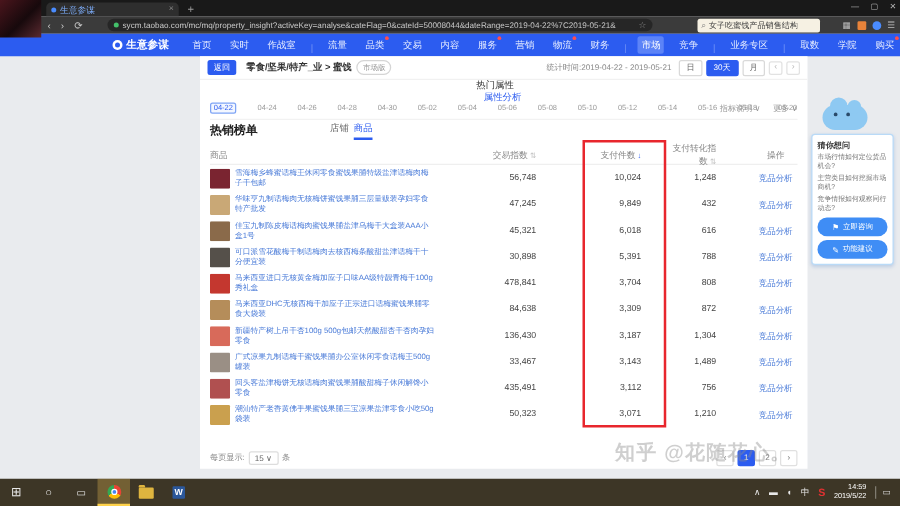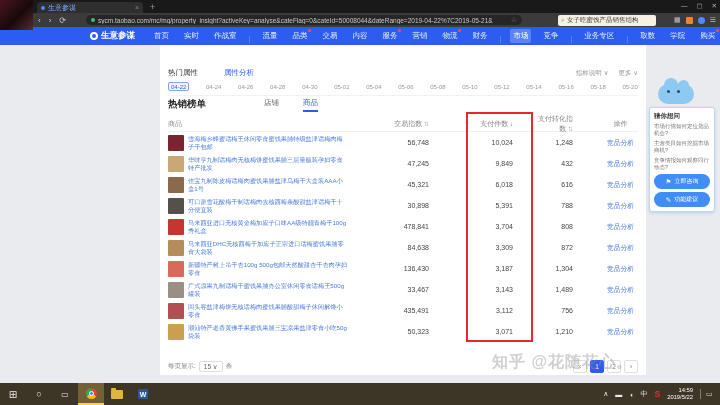--- a/index.html
+++ b/index.html
@@ -52,31 +52,31 @@
     border-bottom:1px solid #f1f1f1;}
   .backpill{margin-left:6px;background:#2c5cf0;color:#fff;font-size:6.5px;border-radius:2px;padding:1.5px 5px;}
   .crumb{margin-left:8px;color:#333;font-size:7.5px;font-weight:bold;}
   .crumbtag{margin-left:4px;border:1px solid #d5d5d5;color:#999;font-size:6px;border-radius:7px;padding:0.5px 4px;}
   .crumb-right{margin-left:auto;margin-right:6px;display:flex;align-items:center;gap:3px;}
   .stattime{color:#888;font-size:6.5px;margin-right:3px;}
   .dbtn{border:1px solid #d9d9d9;border-radius:2px;padding:1px 5px;font-size:6.5px;color:#666;background:#fff;}
   .dbtn.active{background:#2c5cf0;border-color:#2c5cf0;color:#fff;}
   .rangebtn{border:1px solid #e2e2e2;border-radius:2px;width:9px;height:9px;line-height:8px;text-align:center;
     color:#bbb;font-size:7px;}
-  .analysisrow{position:absolute;top:18px;left:8px;right:8px;height:15px;display:flex;align-items:flex-end;}
+  .analysisrow{position:absolute;top:18px;left:8px;right:8px;height:15px;display:flex;align-items:center;flex-direction:column;}
   .atab{font-size:7.5px;color:#333;margin-right:14px;}
   .atab.active{color:#2c5cf0;margin-left:12px;}
   .alinks{margin-left:auto;display:flex;gap:10px;color:#999;font-size:6.5px;}
   .tickrow{position:absolute;top:33px;left:8px;right:8px;height:17px;display:flex;align-items:center;
     justify-content:space-between;border-bottom:1px solid #f2f2f2;}
   .tick{font-size:6px;color:#999;}
   .tick.first{color:#2c5cf0;border:1px solid #7ea4f5;border-radius:2px;padding:0.5px 2px;background:#f3f7ff;}
   .modhead{position:absolute;top:50px;left:8px;right:8px;height:19px;display:flex;align-items:center;padding-bottom:2px;}
   .modtitle{font-size:9.5px;font-weight:bold;color:#222;}
-  .modtabs{display:flex;gap:24px;margin-left:58px;}
+  .modtabs{display:flex;gap:4px;margin-left:58px;}
   .mtab{font-size:7.5px;color:#666;padding-bottom:2px;}
   .mtab.active{color:#2c5cf0;border-bottom:2px solid #2c5cf0;}
   
   .tbl{position:absolute;top:69px;left:8px;width:470px;}
   .tr{display:grid;grid-template-columns:180px 85px 100px 70px 35px;align-items:center;}
   .thead{height:17px;color:#888;font-size:7px;border-bottom:1px solid #efefef;}
   .th{text-align:right;}
   .th.c1{text-align:left;}
   .th.c5{text-align:center;}
   .th .srt{font-size:6px;color:#c0c0c0;}
@@ -208,20 +208,33 @@
         <span class="sep">|</span>
         <span class="it">业务专区</span>
         <span class="sep">|</span>
         <span class="it">取数</span>
         <span class="it">学院</span>
         <span class="it">购买<span class="dot" style="display: inline-block;"></span></span>
       </div>
   </div>
 
   <div class="pagecard">
+    <div class="crumbrow">
+      <span class="backpill">返回</span>
+      <span class="crumb">零食/坚果/特产_业 &gt; 蜜饯</span>
+      <span class="crumbtag">市场版</span>
+      <div class="crumb-right">
+        <span class="stattime">统计时间:2019-04-22 - 2019-05-21</span>
+        <span class="dbtn">日</span>
+        <span class="dbtn active">30天</span>
+        <span class="dbtn">月</span>
+        <span class="rangebtn">‹</span>
+        <span class="rangebtn">›</span>
+      </div>
+    </div>
 
     <div class="analysisrow">
       <span class="atab">热门属性</span>
       <span class="atab active">属性分析</span>
       <div class="alinks">
         <span>指标说明 ∨</span>
         <span>更多 ∨</span>
       </div>
     </div>
 

